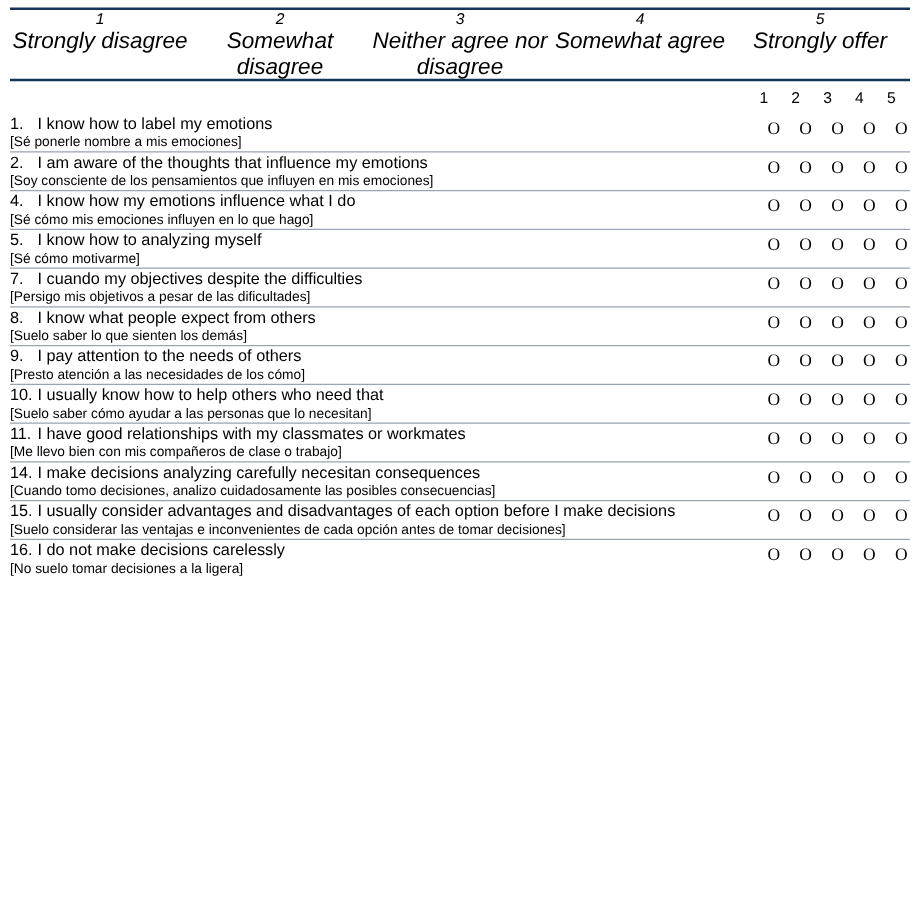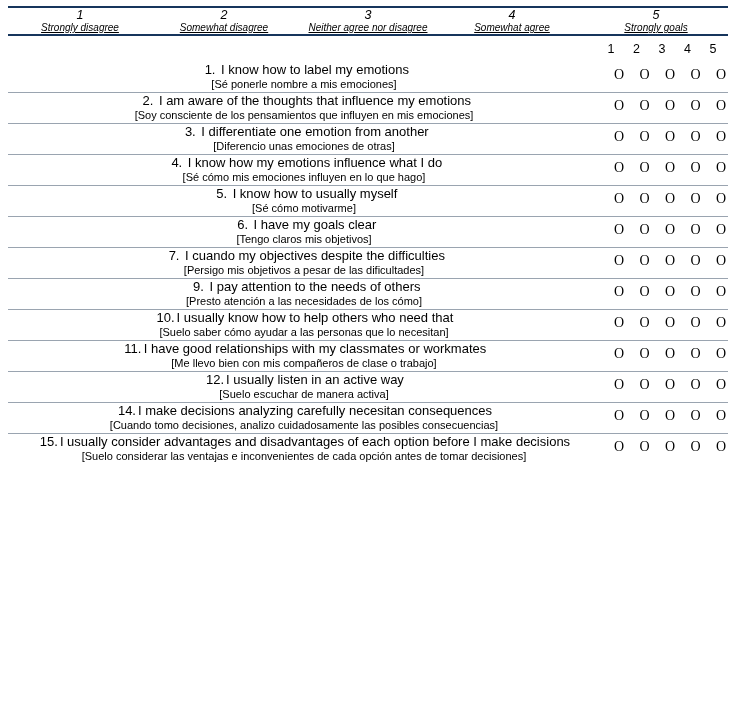--- a/index.html
+++ b/index.html
@@ -40,24 +40,23 @@
     text-align: center;
     vertical-align: top;
     font-style: italic;
     padding: 0;
   }
   td.num {
     font-size: 12.5px;
     padding: 5px 0 8px 0;
   }
   td.lbl {
-    font-size: 10px;
+    font-size: 18px;
     padding: 0 6px 7px 6px;
     line-height: 1.15;
-    text-decoration: underline;
   }
 
   
   .colhead {
     position: relative;
     height: 26px;
   }
   .colhead .nums {
     position: absolute;
     right: 8px;
@@ -81,21 +80,20 @@
     vertical-align: top;
   }
   table.items tr td {
     border-bottom: 1px solid #9aa4b0;
   }
   table.items tr:last-child td {
     border-bottom: none;
   }
   td.textcell {
     padding: 5px 4px 5px 2px;
-    text-align: center;
   }
   td.optcell {
     width: 128px;
     padding: 5px 6px 5px 0;
   }
   .en {
     font-size: 13px;
     line-height: 1.25;
     white-space: nowrap;
   }
@@ -138,21 +136,21 @@
       <td class="num">2</td>
       <td class="num">3</td>
       <td class="num">4</td>
       <td class="num">5</td>
     </tr>
     <tr>
       <td class="lbl">Strongly disagree</td>
       <td class="lbl">Somewhat disagree</td>
       <td class="lbl">Neither agree nor disagree</td>
       <td class="lbl">Somewhat agree</td>
-      <td class="lbl">Strongly goals</td>
+      <td class="lbl">Strongly offer</td>
     </tr>
   </tbody>
     </table>
 
   <div class="rule-bottom"></div>
 
   <div class="colhead">
     <div class="nums">
       <span>1</span>
       <span>2</span>
@@ -189,67 +187,37 @@
               <span class="o">O</span>
               <span class="o">O</span>
               <span class="o">O</span>
               <span class="o">O</span>
               <span class="o">O</span>
             </div>
           </td>
         </tr>
         <tr>
           <td class="textcell">
-            <div class="en"><span class="idx">3.</span><span>I differentiate one emotion from another</span></div>
-            <div class="es">[Diferencio unas emociones de otras]</div>
-          </td>
-          <td class="optcell">
-            <div class="opts">
-              <span class="o">O</span>
-              <span class="o">O</span>
-              <span class="o">O</span>
-              <span class="o">O</span>
-              <span class="o">O</span>
-            </div>
-          </td>
-        </tr>
-        <tr>
-          <td class="textcell">
             <div class="en"><span class="idx">4.</span><span>I know how my emotions influence what I do</span></div>
             <div class="es">[Sé cómo mis emociones influyen en lo que hago]</div>
           </td>
           <td class="optcell">
             <div class="opts">
               <span class="o">O</span>
               <span class="o">O</span>
               <span class="o">O</span>
               <span class="o">O</span>
               <span class="o">O</span>
             </div>
           </td>
         </tr>
         <tr>
           <td class="textcell">
-            <div class="en"><span class="idx">5.</span><span>I know how to usually myself</span></div>
+            <div class="en"><span class="idx">5.</span><span>I know how to analyzing myself</span></div>
             <div class="es">[Sé cómo motivarme]</div>
-          </td>
-          <td class="optcell">
-            <div class="opts">
-              <span class="o">O</span>
-              <span class="o">O</span>
-              <span class="o">O</span>
-              <span class="o">O</span>
-              <span class="o">O</span>
-            </div>
-          </td>
-        </tr>
-        <tr>
-          <td class="textcell">
-            <div class="en"><span class="idx">6.</span><span>I have my goals clear</span></div>
-            <div class="es">[Tengo claros mis objetivos]</div>
           </td>
           <td class="optcell">
             <div class="opts">
               <span class="o">O</span>
               <span class="o">O</span>
               <span class="o">O</span>
               <span class="o">O</span>
               <span class="o">O</span>
             </div>
           </td>
@@ -264,20 +232,35 @@
               <span class="o">O</span>
               <span class="o">O</span>
               <span class="o">O</span>
               <span class="o">O</span>
               <span class="o">O</span>
             </div>
           </td>
         </tr>
         <tr>
           <td class="textcell">
+            <div class="en"><span class="idx">8.</span><span>I know what people expect from others</span></div>
+            <div class="es">[Suelo saber lo que sienten los demás]</div>
+          </td>
+          <td class="optcell">
+            <div class="opts">
+              <span class="o">O</span>
+              <span class="o">O</span>
+              <span class="o">O</span>
+              <span class="o">O</span>
+              <span class="o">O</span>
+            </div>
+          </td>
+        </tr>
+        <tr>
+          <td class="textcell">
             <div class="en"><span class="idx">9.</span><span>I pay attention to the needs of others</span></div>
             <div class="es">[Presto atención a las necesidades de los cómo]</div>
           </td>
           <td class="optcell">
             <div class="opts">
               <span class="o">O</span>
               <span class="o">O</span>
               <span class="o">O</span>
               <span class="o">O</span>
               <span class="o">O</span>
@@ -309,35 +292,20 @@
               <span class="o">O</span>
               <span class="o">O</span>
               <span class="o">O</span>
               <span class="o">O</span>
               <span class="o">O</span>
             </div>
           </td>
         </tr>
         <tr>
           <td class="textcell">
-            <div class="en"><span class="idx">12.</span><span>I usually listen in an active way</span></div>
-            <div class="es">[Suelo escuchar de manera activa]</div>
-          </td>
-          <td class="optcell">
-            <div class="opts">
-              <span class="o">O</span>
-              <span class="o">O</span>
-              <span class="o">O</span>
-              <span class="o">O</span>
-              <span class="o">O</span>
-            </div>
-          </td>
-        </tr>
-        <tr>
-          <td class="textcell">
             <div class="en"><span class="idx">14.</span><span>I make decisions analyzing carefully necesitan consequences</span></div>
             <div class="es">[Cuando tomo decisiones, analizo cuidadosamente las posibles consecuencias]</div>
           </td>
           <td class="optcell">
             <div class="opts">
               <span class="o">O</span>
               <span class="o">O</span>
               <span class="o">O</span>
               <span class="o">O</span>
               <span class="o">O</span>
@@ -352,16 +320,31 @@
           <td class="optcell">
             <div class="opts">
               <span class="o">O</span>
               <span class="o">O</span>
               <span class="o">O</span>
               <span class="o">O</span>
               <span class="o">O</span>
             </div>
           </td>
         </tr>
+        <tr>
+          <td class="textcell">
+            <div class="en"><span class="idx">16.</span><span>I do not make decisions carelessly</span></div>
+            <div class="es">[No suelo tomar decisiones a la ligera]</div>
+          </td>
+          <td class="optcell">
+            <div class="opts">
+              <span class="o">O</span>
+              <span class="o">O</span>
+              <span class="o">O</span>
+              <span class="o">O</span>
+              <span class="o">O</span>
+            </div>
+          </td>
+        </tr>
       </tbody>
   </table>
 
 </div>
 
 </body></html>

